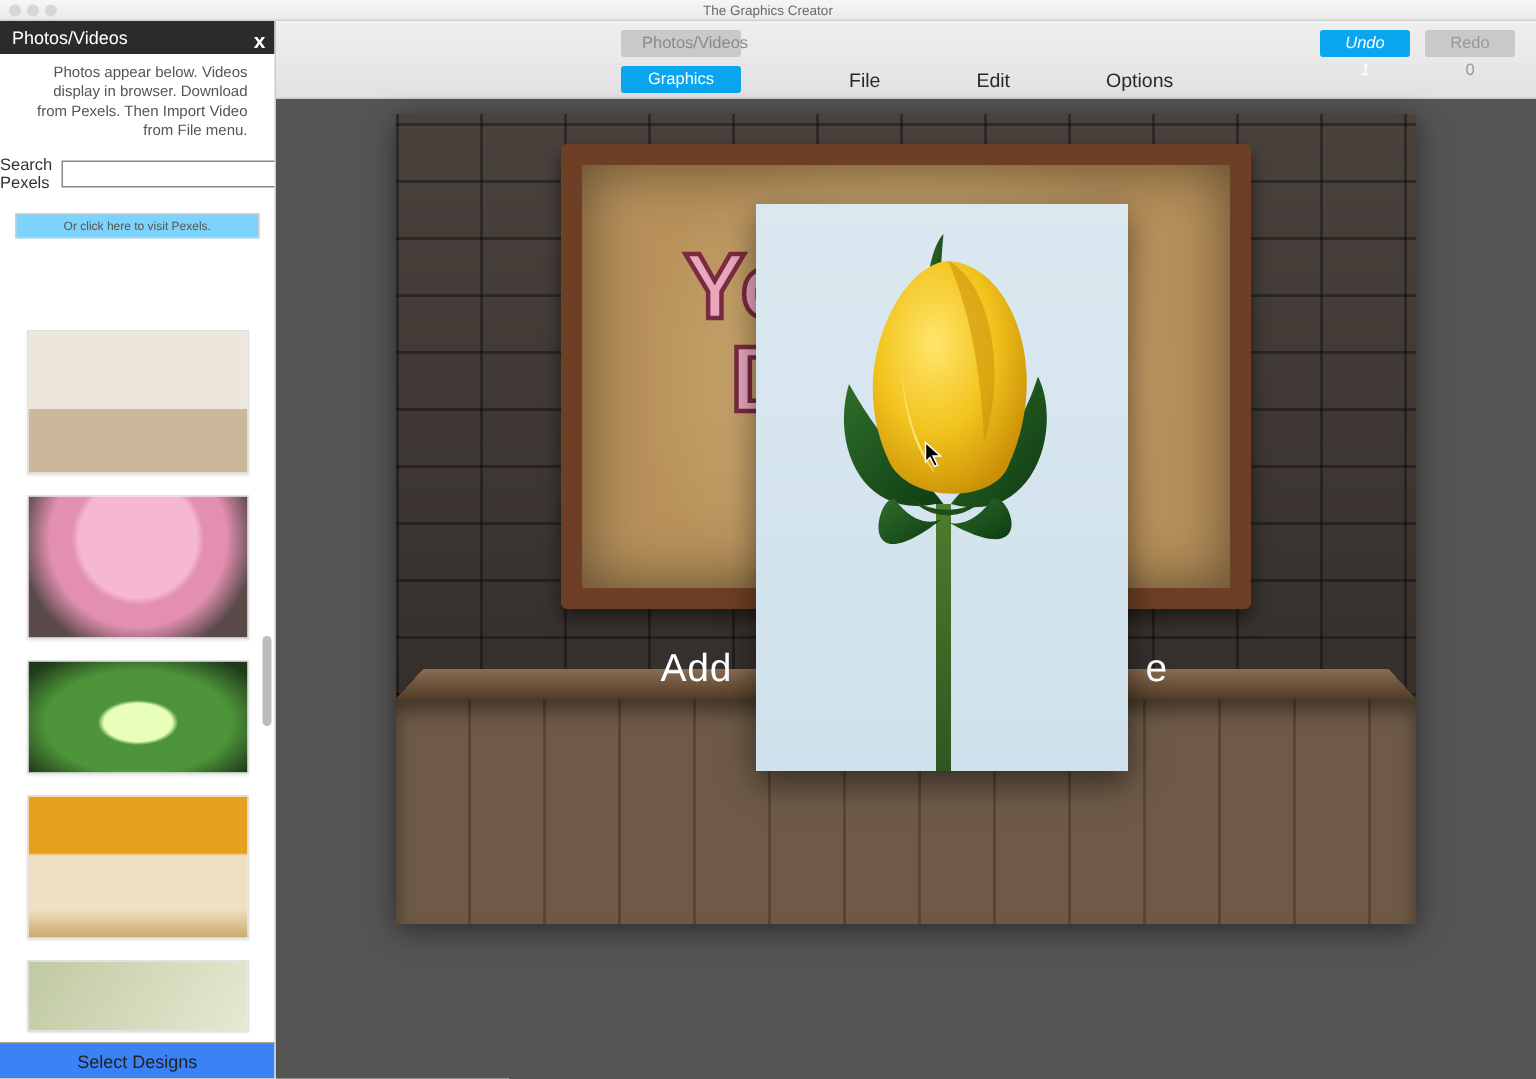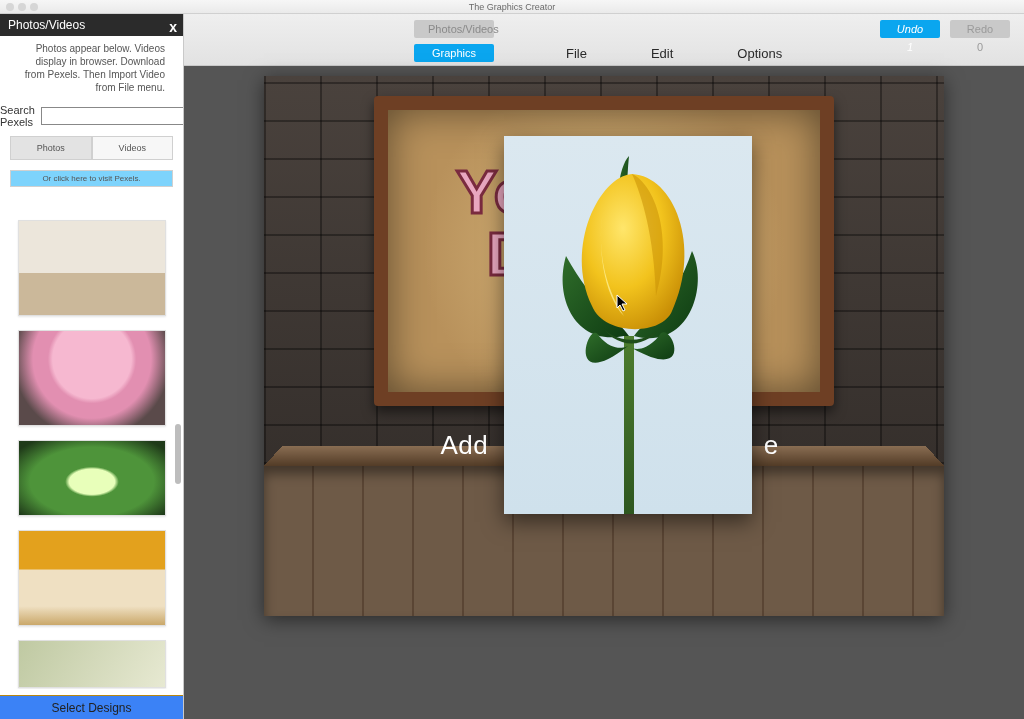--- a/index.html
+++ b/index.html
@@ -113,24 +113,20 @@
 
   <div class="sidebar">
     <div class="side-head">
       <span>Photos/Videos</span>
       <span class="x">x</span>
     </div>
     <div class="side-info">Photos appear below. Videos display in browser. Download from Pexels. Then Import Video from File menu.</div>
     <div class="search-row">
       <label>Search Pexels</label>
       <input type="text" value="" style="">
-    </div>
-    <div class="tabbar">
-      <div class="tab active">Photos</div>
-      <div class="tab">Videos</div>
     </div>
     <div class="pexels-link">Or click here to visit Pexels.</div>
 
     <div class="thumbs">
       <div class="thumb tall t1"></div>
       <div class="thumb tall t2"></div>
       <div class="thumb wide t3"></div>
       <div class="thumb tall t4"></div>
       <div class="thumb cut  t5"></div>
     </div>

